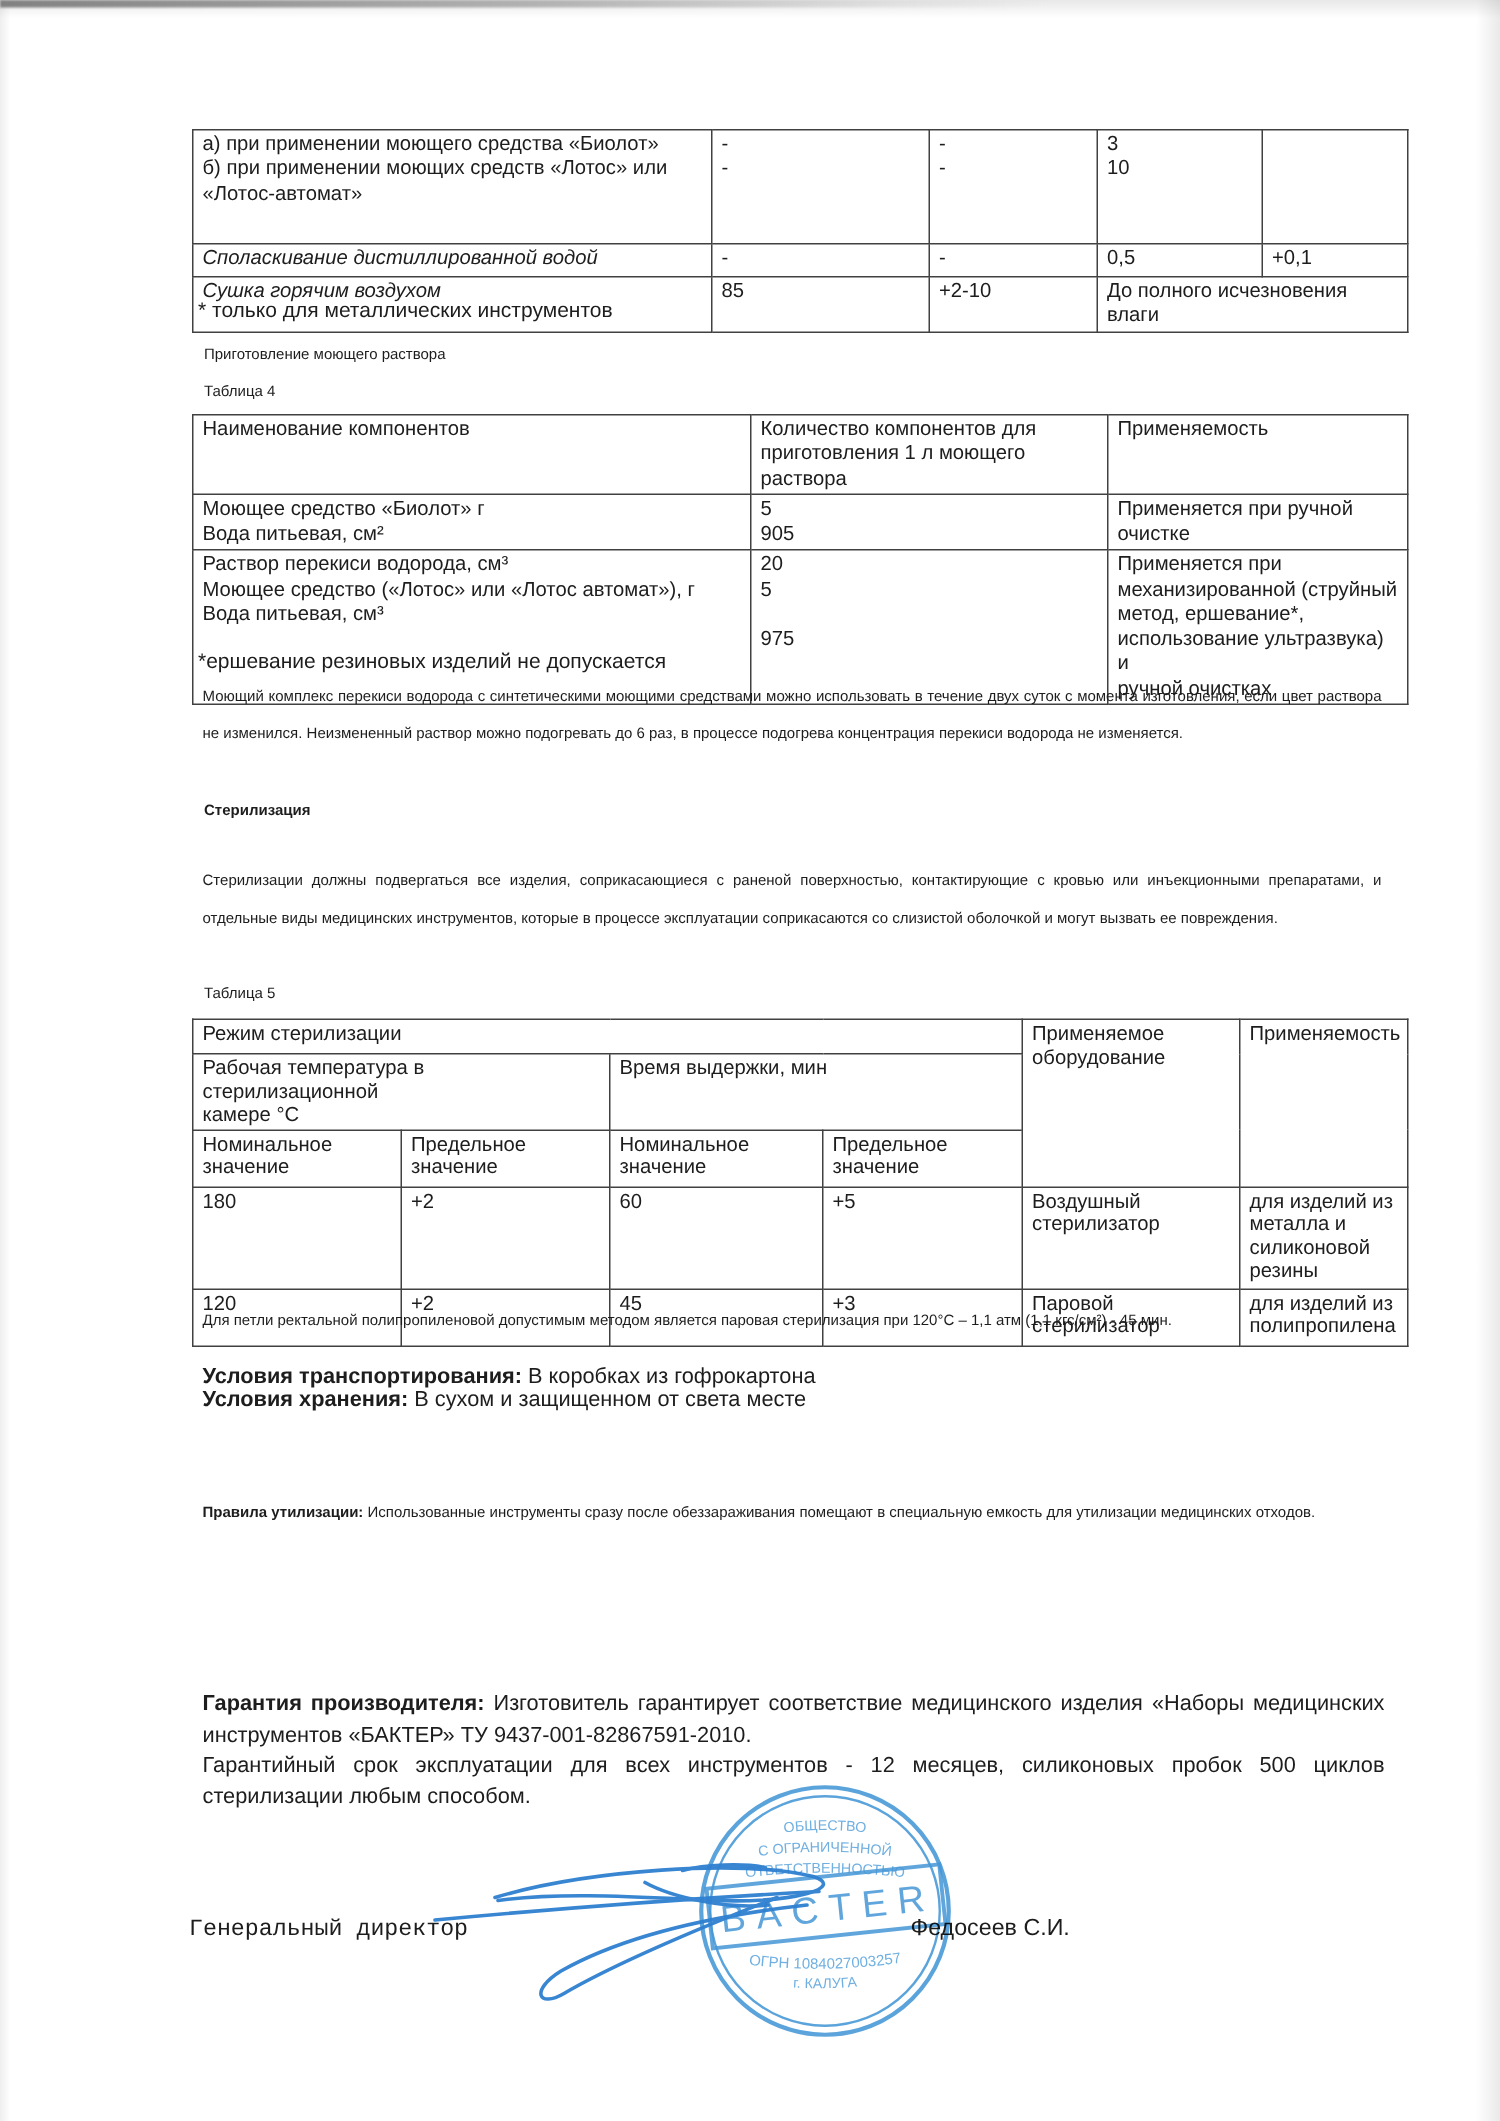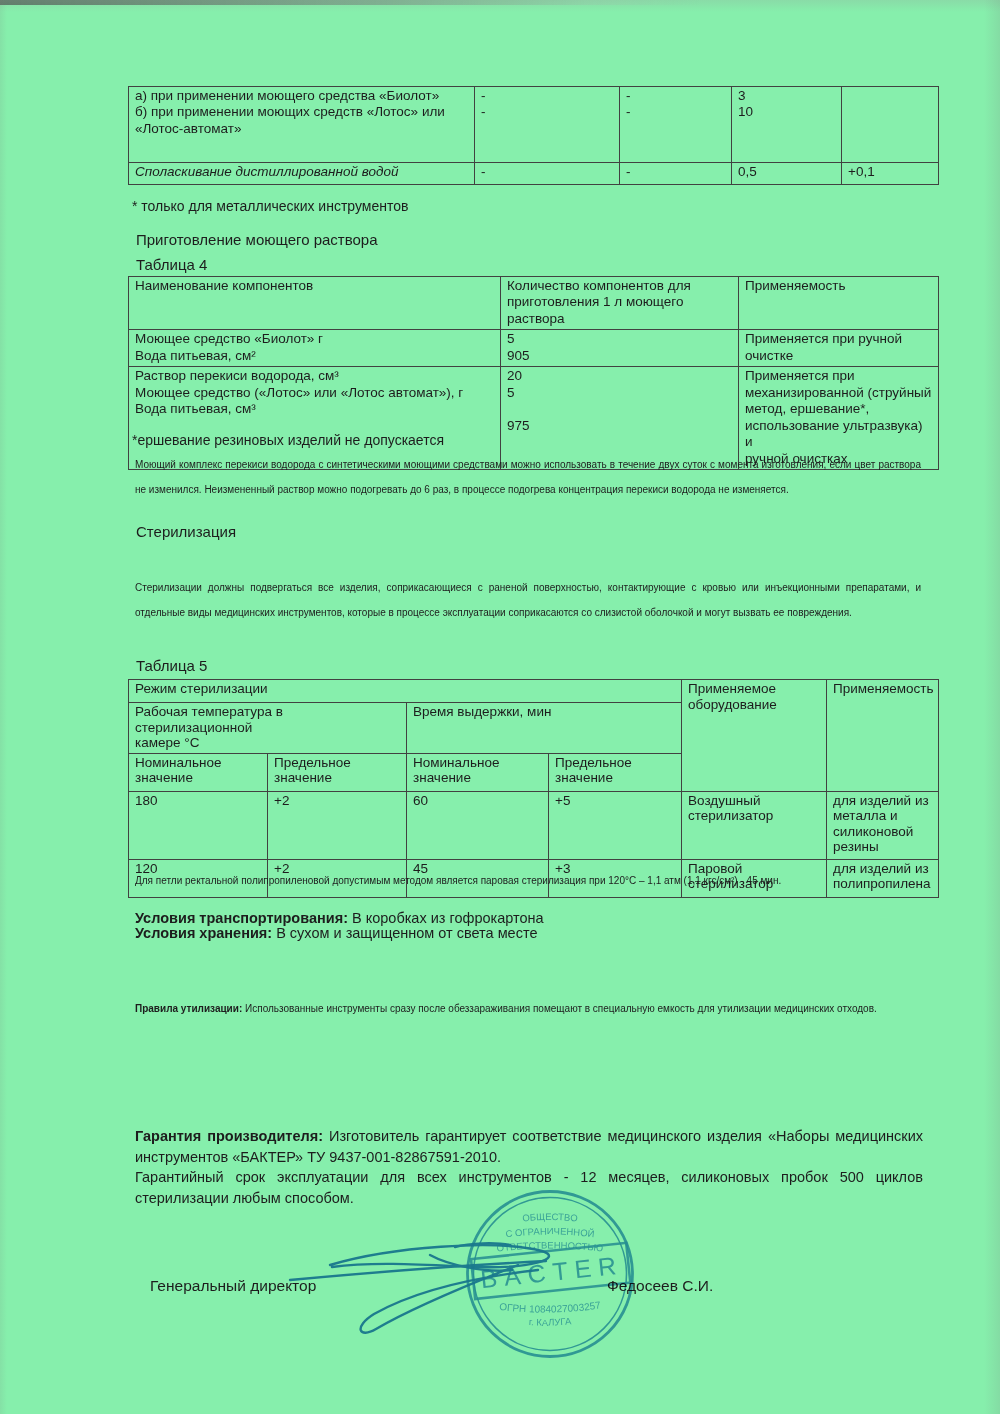--- a/index.html
+++ b/index.html
@@ -1,18 +1,18 @@
 <!DOCTYPE html>
 <html><head>
 <meta charset="utf-8">
 <style>
   html,body { margin:0; padding:0; background:#e8e8e8; }
   .page {
     position:relative; width:1000px; height:1414px;
-    background:#86efac;
+    background:#ffffff;
     font-family:"Liberation Sans", sans-serif;
     color:#1d1d1d;
     overflow:hidden;
     margin:0 auto;
   }
   .abs { position:absolute; }
 
   
   .scan-top {
     position:absolute; top:0; left:0; width:700px; height:5px;
@@ -40,21 +40,21 @@
     font-size:13.5px;
     line-height:1.22;
     white-space:pre-line;
     overflow:hidden;
   }
   .t5 td { line-height:1.15; }
   .h72 { height:72px; } .h18 { height:18px;font-style:italic; }
   .h19 { height:19px; } .h34 { height:34px; } .h64 { height:64px; }
 
   .fn { font-size:14px; }
-  .h { font-size:15px; }
+  .h { font-size:10px; }
   .para { font-size:10px; line-height:24.5px; margin:0; }
   .justify { text-align:justify; }
   .lbl { font-weight:bold; }
   .line { font-size:14.5px; margin:0; }
   .indent2 { padding-left:110px; }
   .warranty p { margin:0; }
   .sig-text { font-size:15.5px; }
 
   .stamp-svg { position:absolute; top:1185px; left:280px; mix-blend-mode:multiply; }
 </style>
@@ -89,20 +89,26 @@
 10</td>
       <td></td>
     </tr>
     <tr>
       <td class="h18">Споласкивание дистиллированной водой</td>
       <td>-</td>
       <td>-</td>
       <td>0,5</td>
       <td>+0,1</td>
     </tr>
+    <tr>
+      <td class="h18">Сушка горячим воздухом</td>
+      <td>85</td>
+      <td>+2-10</td>
+      <td colspan="2">До полного исчезновения влаги</td>
+    </tr>
   </tbody>
     </table>
 
   <div class="abs fn" style="top:198px; left:132px;">* только для металлических инструментов</div>
 
   <div class="abs h" style="top:231px; left:136px;">Приготовление моющего раствора</div>
   <div class="abs h" style="top:256px; left:136px;">Таблица 4</div>
 
   <table class="abs" style="top:276px; left:128px;">
     <colgroup>
@@ -139,21 +145,21 @@
 использование ультразвука) и
 ручной очистках</td>
     </tr>
   </tbody>
     </table>
 
   <div class="abs fn" style="top:432px; left:132px;">*ершевание резиновых изделий не допускается</div>
 
   <p class="abs para justify" style="top:453px; left:135px; width:786px;">Моющий комплекс перекиси водорода с синтетическими моющими средствами можно использовать в течение двух суток с момента изготовления, если цвет раствора не изменился. Неизмененный раствор можно подогревать до 6 раз, в процессе подогрева концентрация перекиси водорода не изменяется.</p>
 
-  <div class="abs h" style="top:523px; left:136px;">Стерилизация</div>
+  <div class="abs h" style="top:535px; left:136px;font-weight:bold;">Стерилизация</div>
 
   <p class="abs para justify" style="top:576px; left:135px; width:786px;">Стерилизации должны подвергаться все изделия, соприкасающиеся с раненой поверхностью, контактирующие с кровью или инъекционными препаратами, и отдельные виды медицинских инструментов, которые в процессе эксплуатации соприкасаются со слизистой оболочкой и могут вызвать ее повреждения.</p>
 
   <div class="abs h" style="top:657px; left:136px;">Таблица 5</div>
 
   <table class="abs t5" style="top:679px; left:128px;">
     <colgroup>
         <col style="width:139px">
         <col style="width:139px">
         <col style="width:142px">
@@ -215,21 +221,21 @@
   <p class="abs line" style="top:910px; left:135px;"><b class="lbl">Условия транспортирования:</b><span> В коробках из гофрокартона</span></p>
 
   <p class="abs para justify" style="top:997px; left:135px; width:786px; line-height:23px;"><b class="lbl">Правила утилизации:</b><span> Использованные инструменты сразу после обеззараживания помещают в специальную емкость для утилизации медицинских отходов.</span></p>
 
 
   <div class="abs warranty" style="top:1126px; left:135px; width:788px; font-size:14.5px; line-height:20.5px;">
     <p class="justify"><b class="lbl">Гарантия производителя:</b><span>  Изготовитель гарантирует соответствие медицинского изделия «Наборы медицинских инструментов «БАКТЕР» ТУ 9437-001-82867591-2010.</span></p>
     <p class="justify">Гарантийный срок эксплуатации для всех инструментов - 12 месяцев, силиконовых пробок 500 циклов стерилизации любым способом.</p>
   </div>
 
-  <div class="abs sig-text" style="top:1277px; left:150px;">Генеральный директор</div>
+  <div class="abs sig-text" style="top:1277px; left:126px;font-family:Liberation Mono, monospace;">Генеральный директор</div>
   <div class="abs sig-text" style="top:1277px; left:607px;">Федосеев С.И.</div>
 
   <svg class="stamp-svg" width="440" height="185" viewBox="0 0 440 185">
     <g stroke="#4597d6" fill="none" opacity="0.88">
       <circle cx="270" cy="89" r="82.5" stroke-width="2.8"></circle>
       <circle cx="270" cy="89" r="76.5" stroke-width="1.6"></circle>
     </g>
     <g fill="#64a9de" font-family="Liberation Sans, sans-serif" font-size="9.5" text-anchor="middle" opacity="0.92">
       <defs>
         <path id="arc1" d="M 214 42 Q 270 28 326 42"></path>

